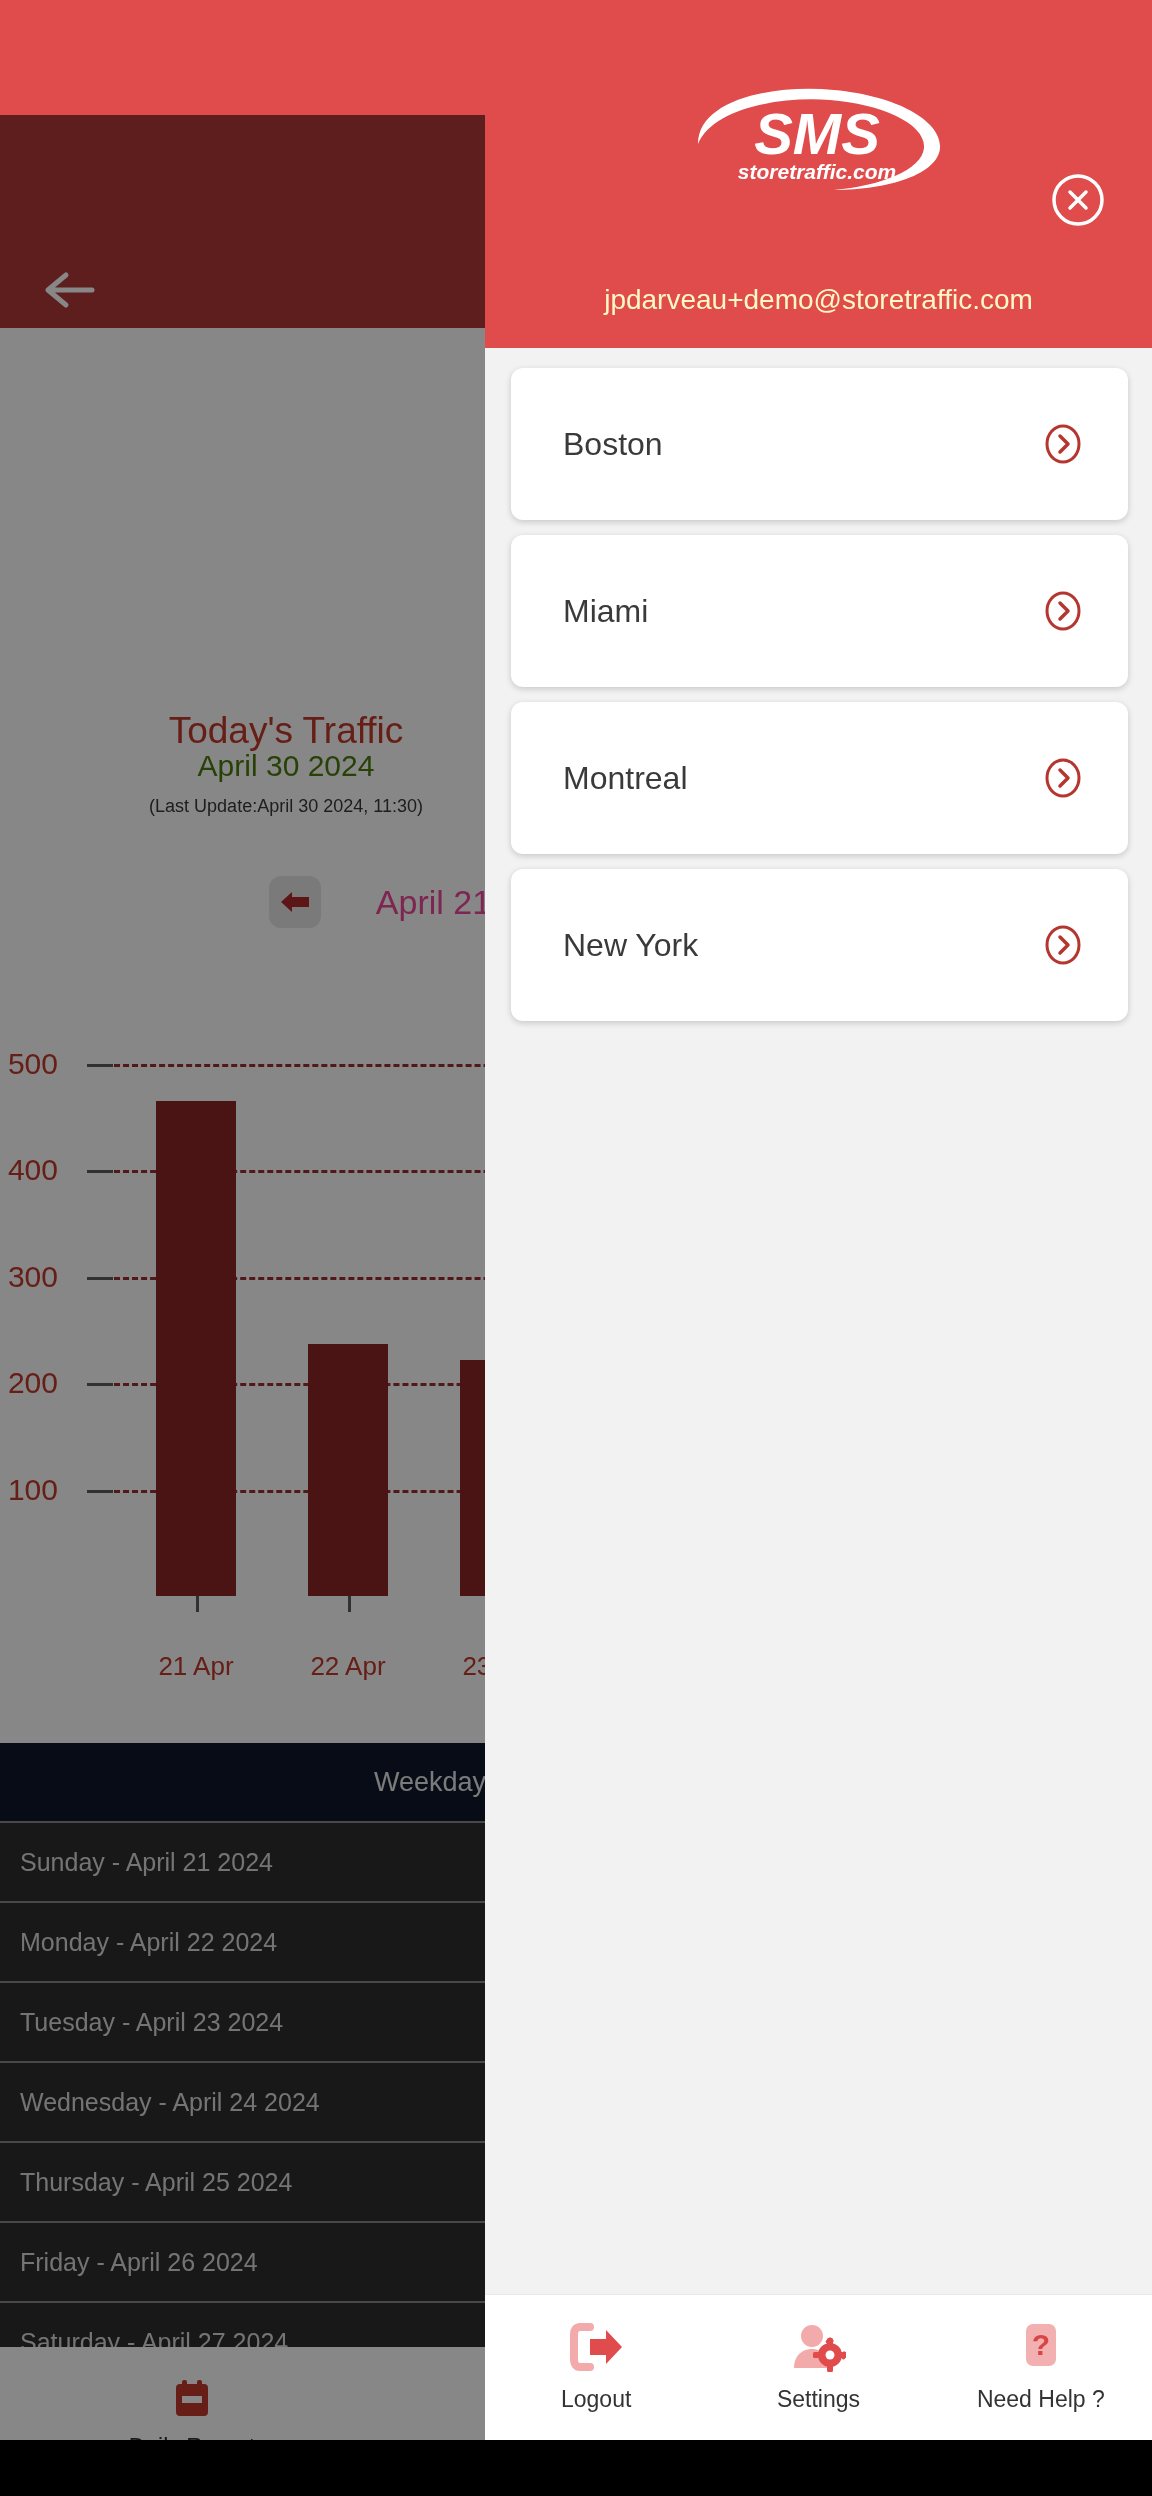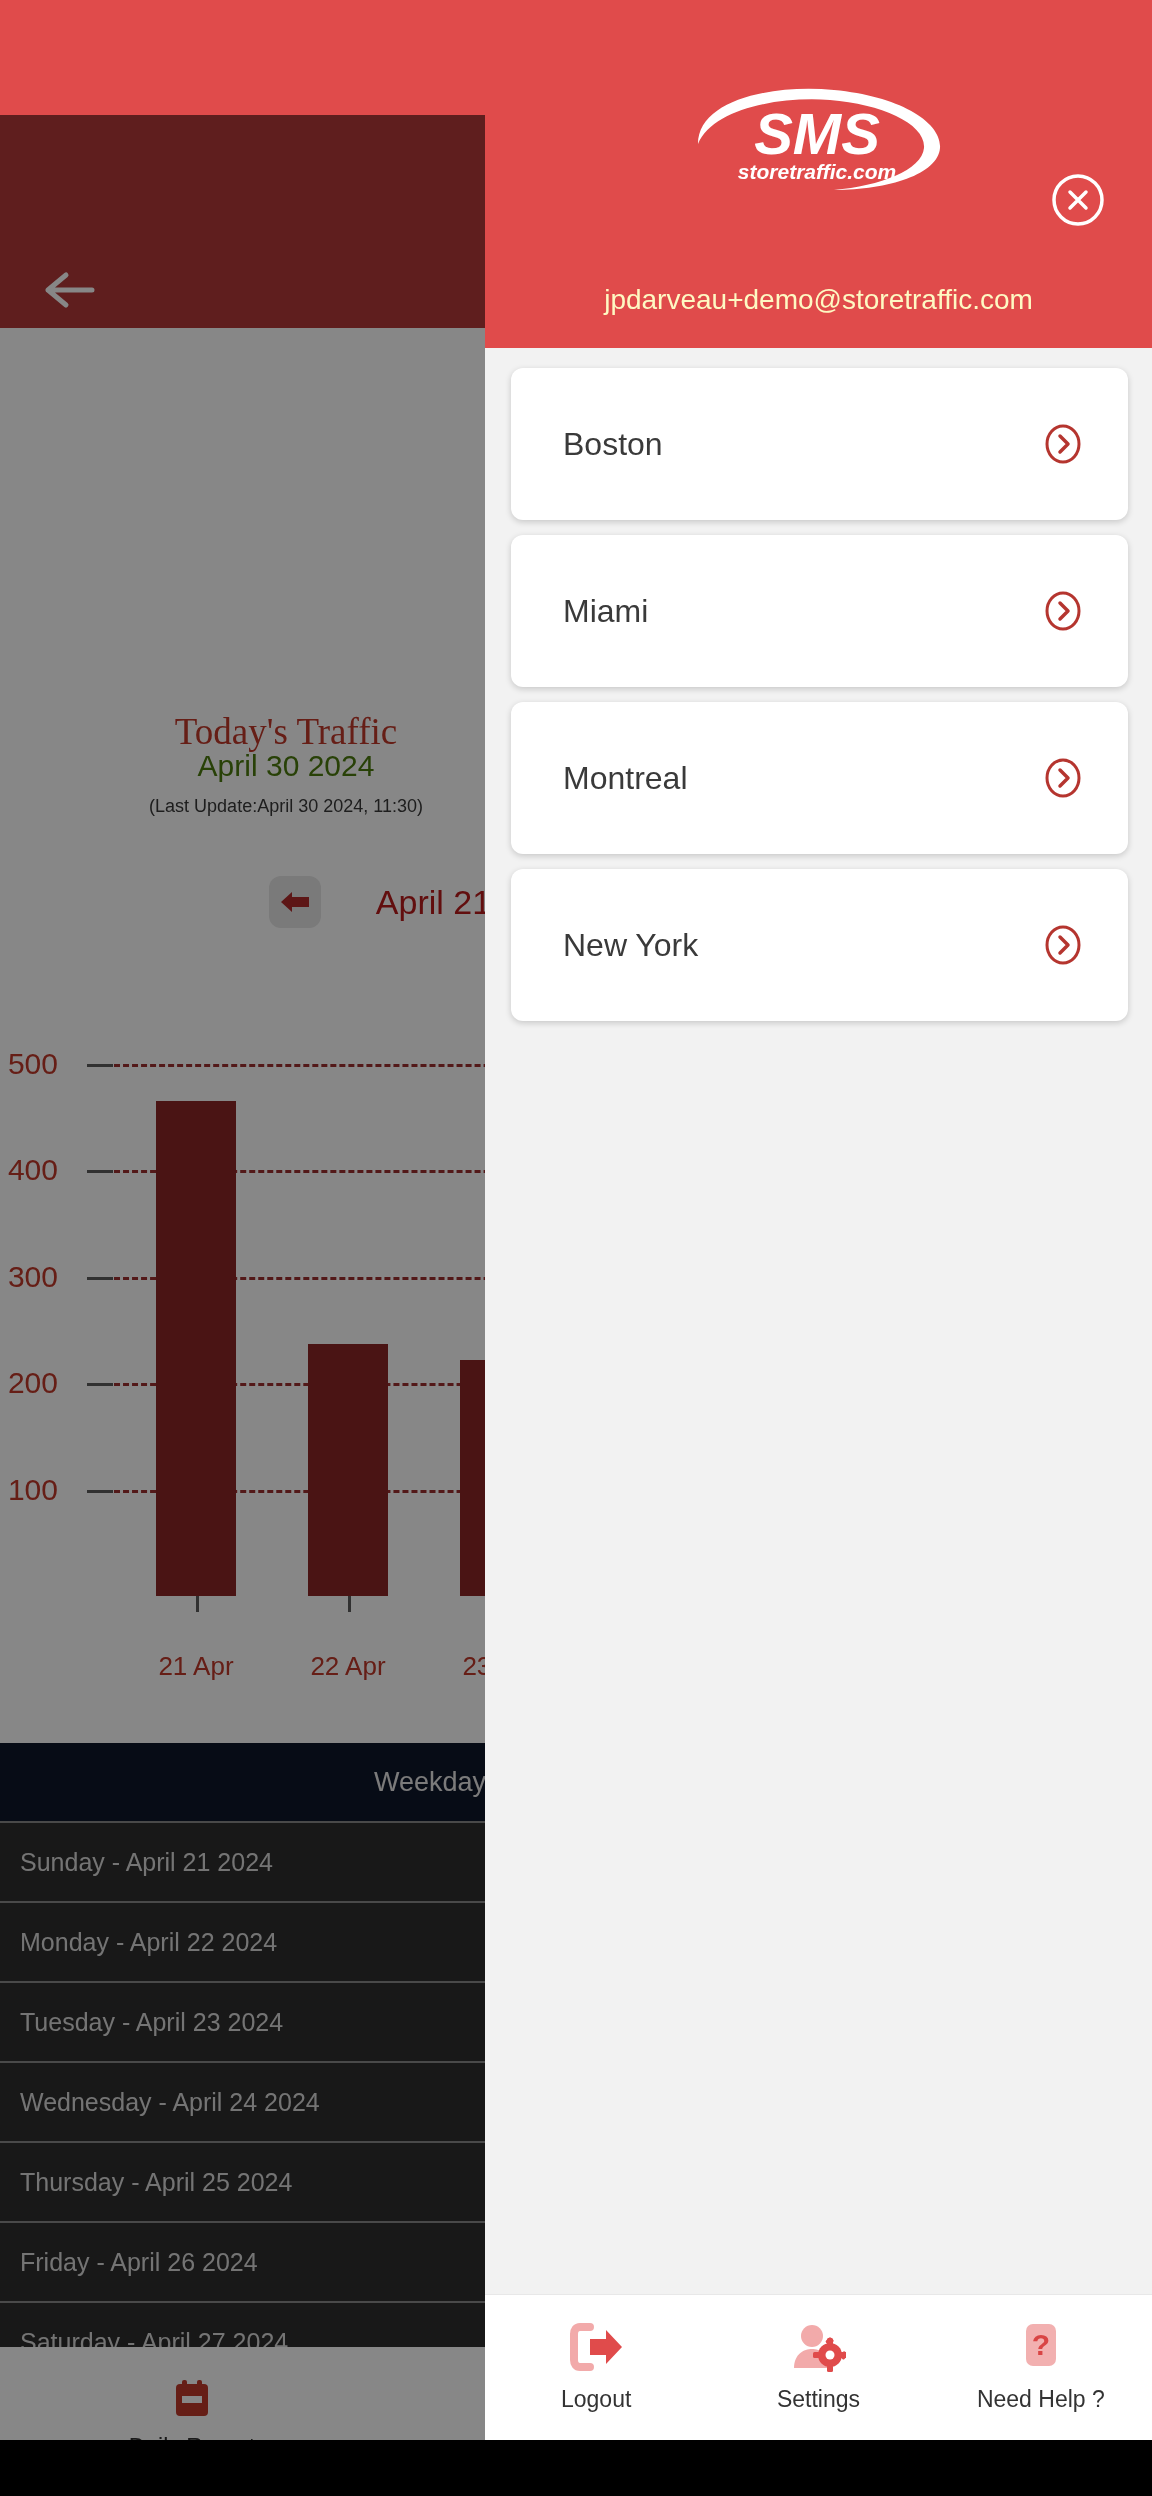--- a/index.html
+++ b/index.html
@@ -53,21 +53,20 @@
     width: 1152px; height: 2019px;
     background: #ffffff;
   }
   .today-title {
     position: absolute;
     left: 0; top: 382px;
     width: 572px;
     text-align: center;
     font-size: 37px;
     color: #c0392b;
-    font-family: Liberation Serif, serif;
   }
   .today-date {
     position: absolute;
     left: 0; top: 421px;
     width: 572px;
     text-align: center;
     font-size: 30px;
     color: #4d7c0f;
   }
   .today-update {
@@ -90,21 +89,21 @@
   .date-nav-btn {
     width: 52px; height: 52px;
     border-radius: 12px;
     background: #e6e6e6;
     display: flex;
     align-items: center;
     justify-content: center;
   }
   .date-nav-label {
     font-size: 34px;
-    color: #b91c1c;
+    color: #ec4899;
     white-space: nowrap;
     margin-left: 33px;
   }
 
   
   .chart {
     position: absolute;
     left: 0; top: 660px;
     width: 760px;
     height: 720px;

